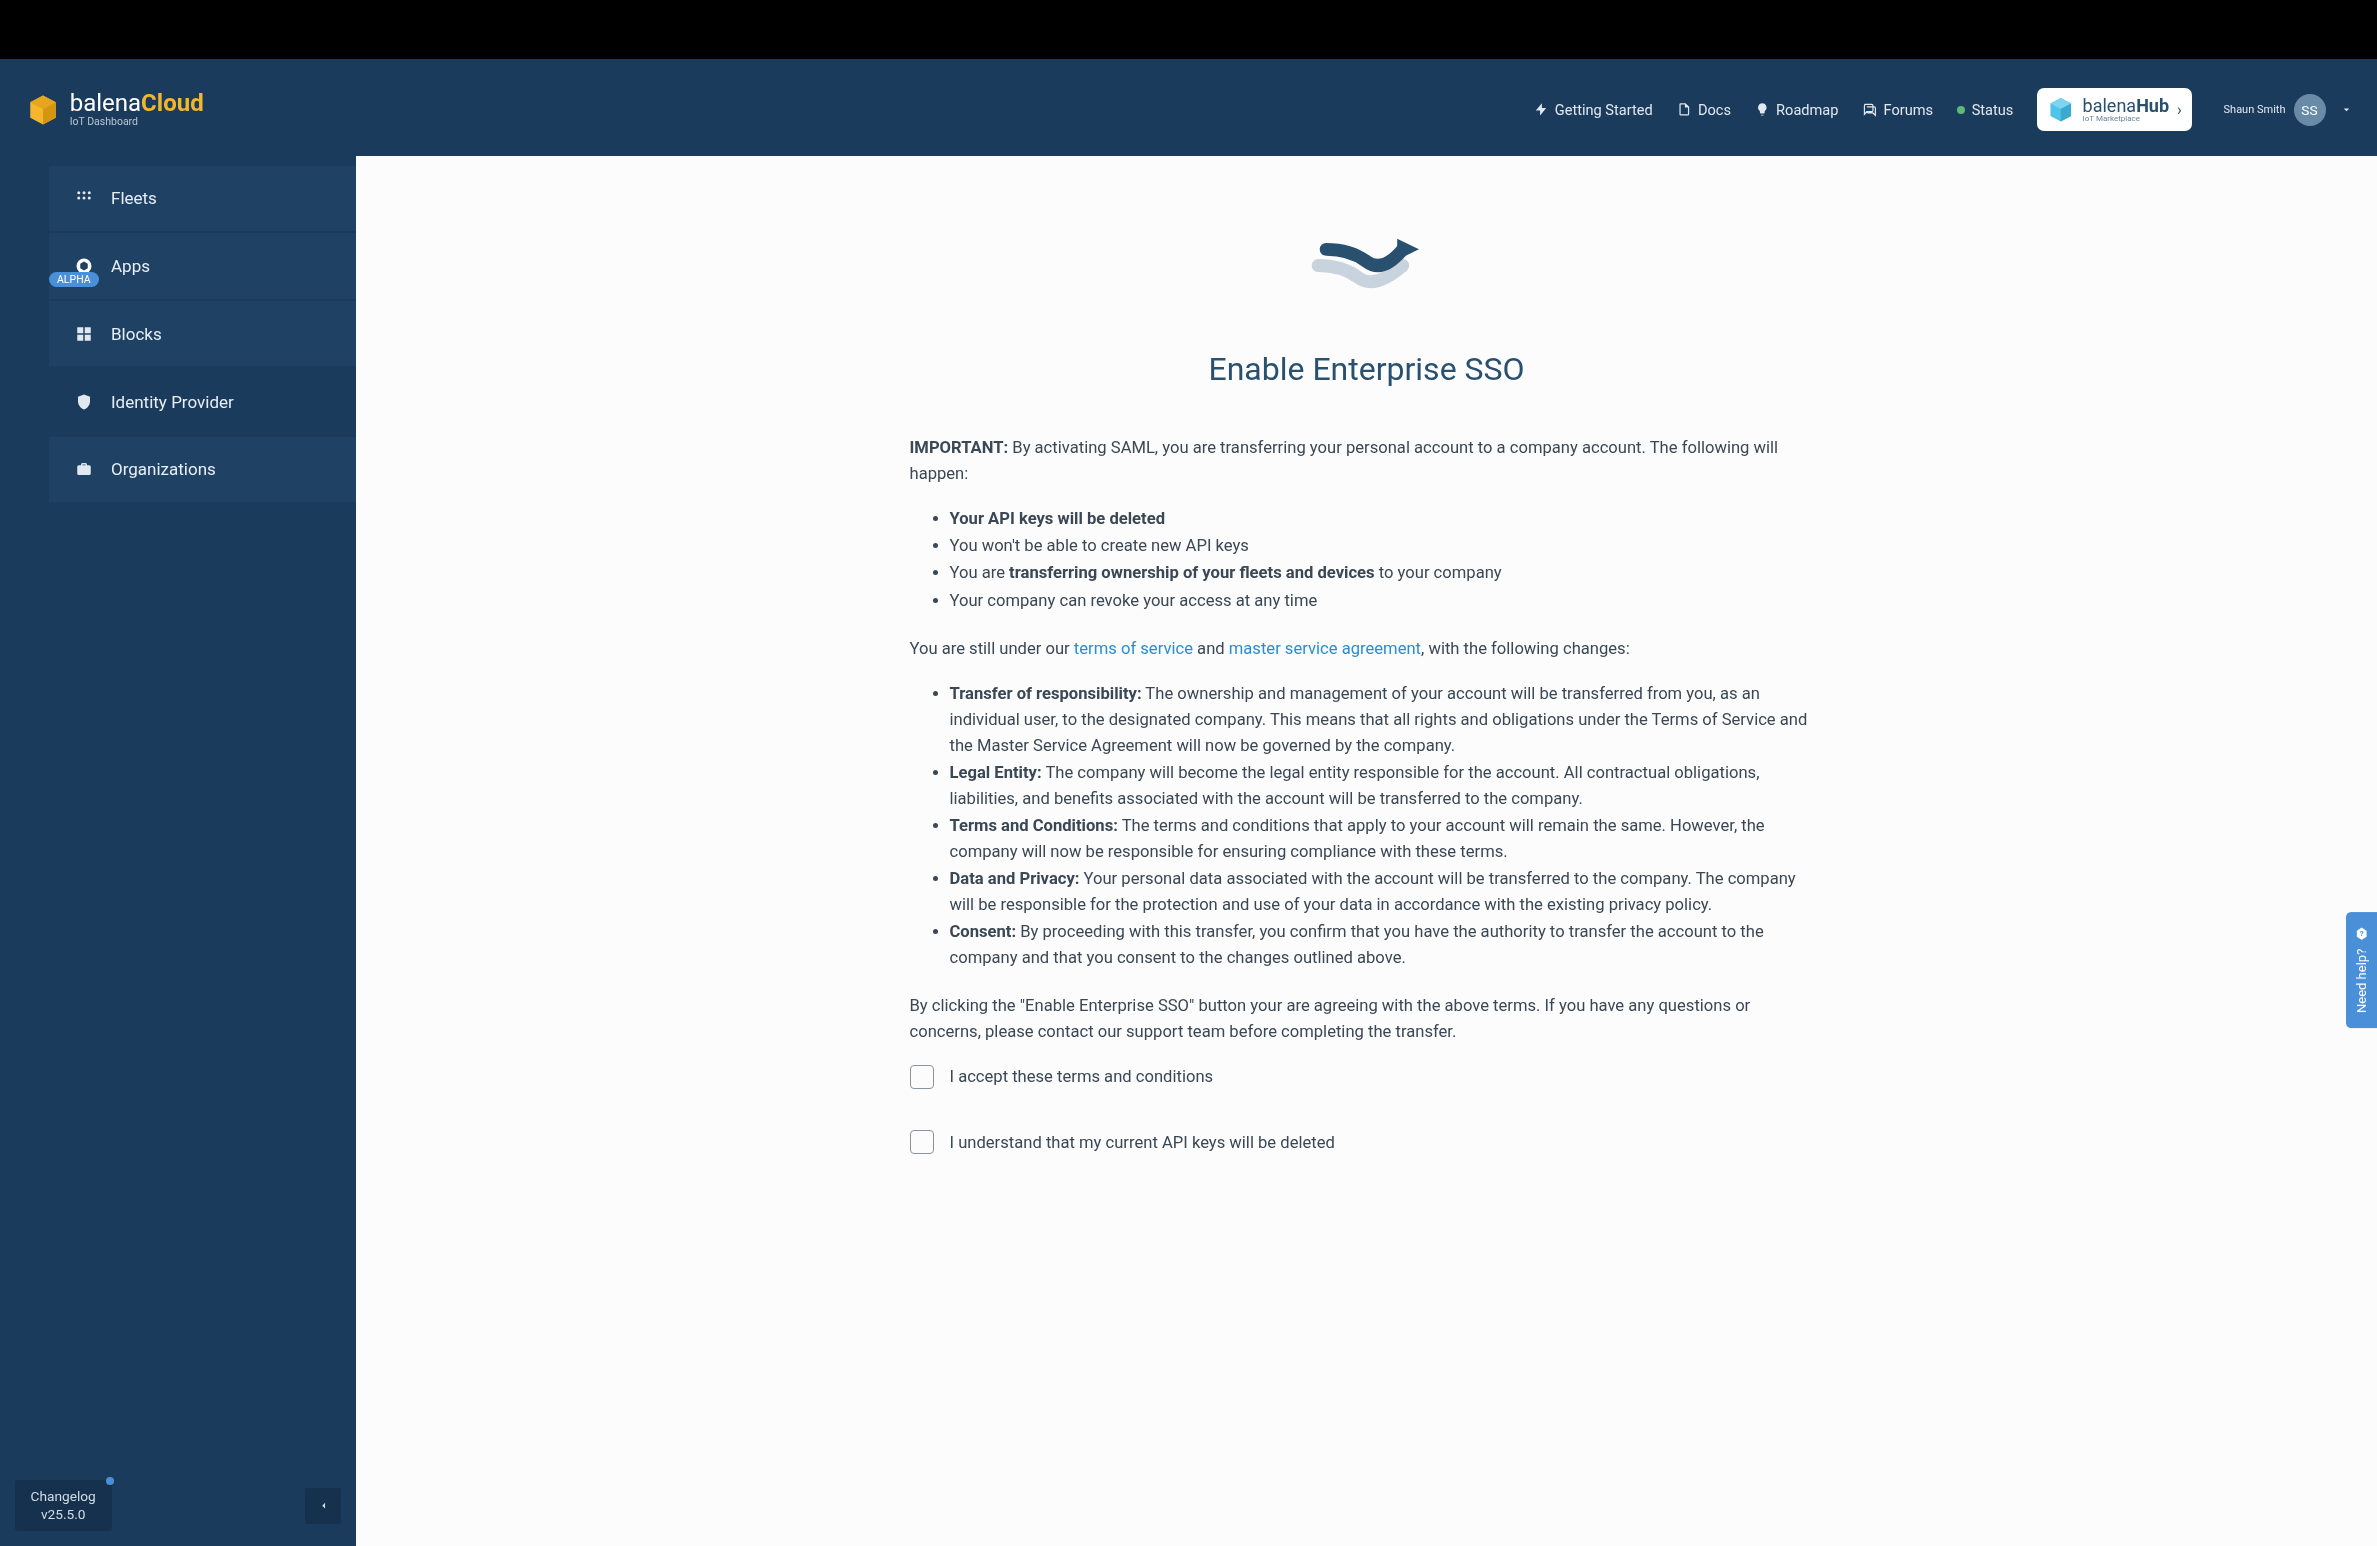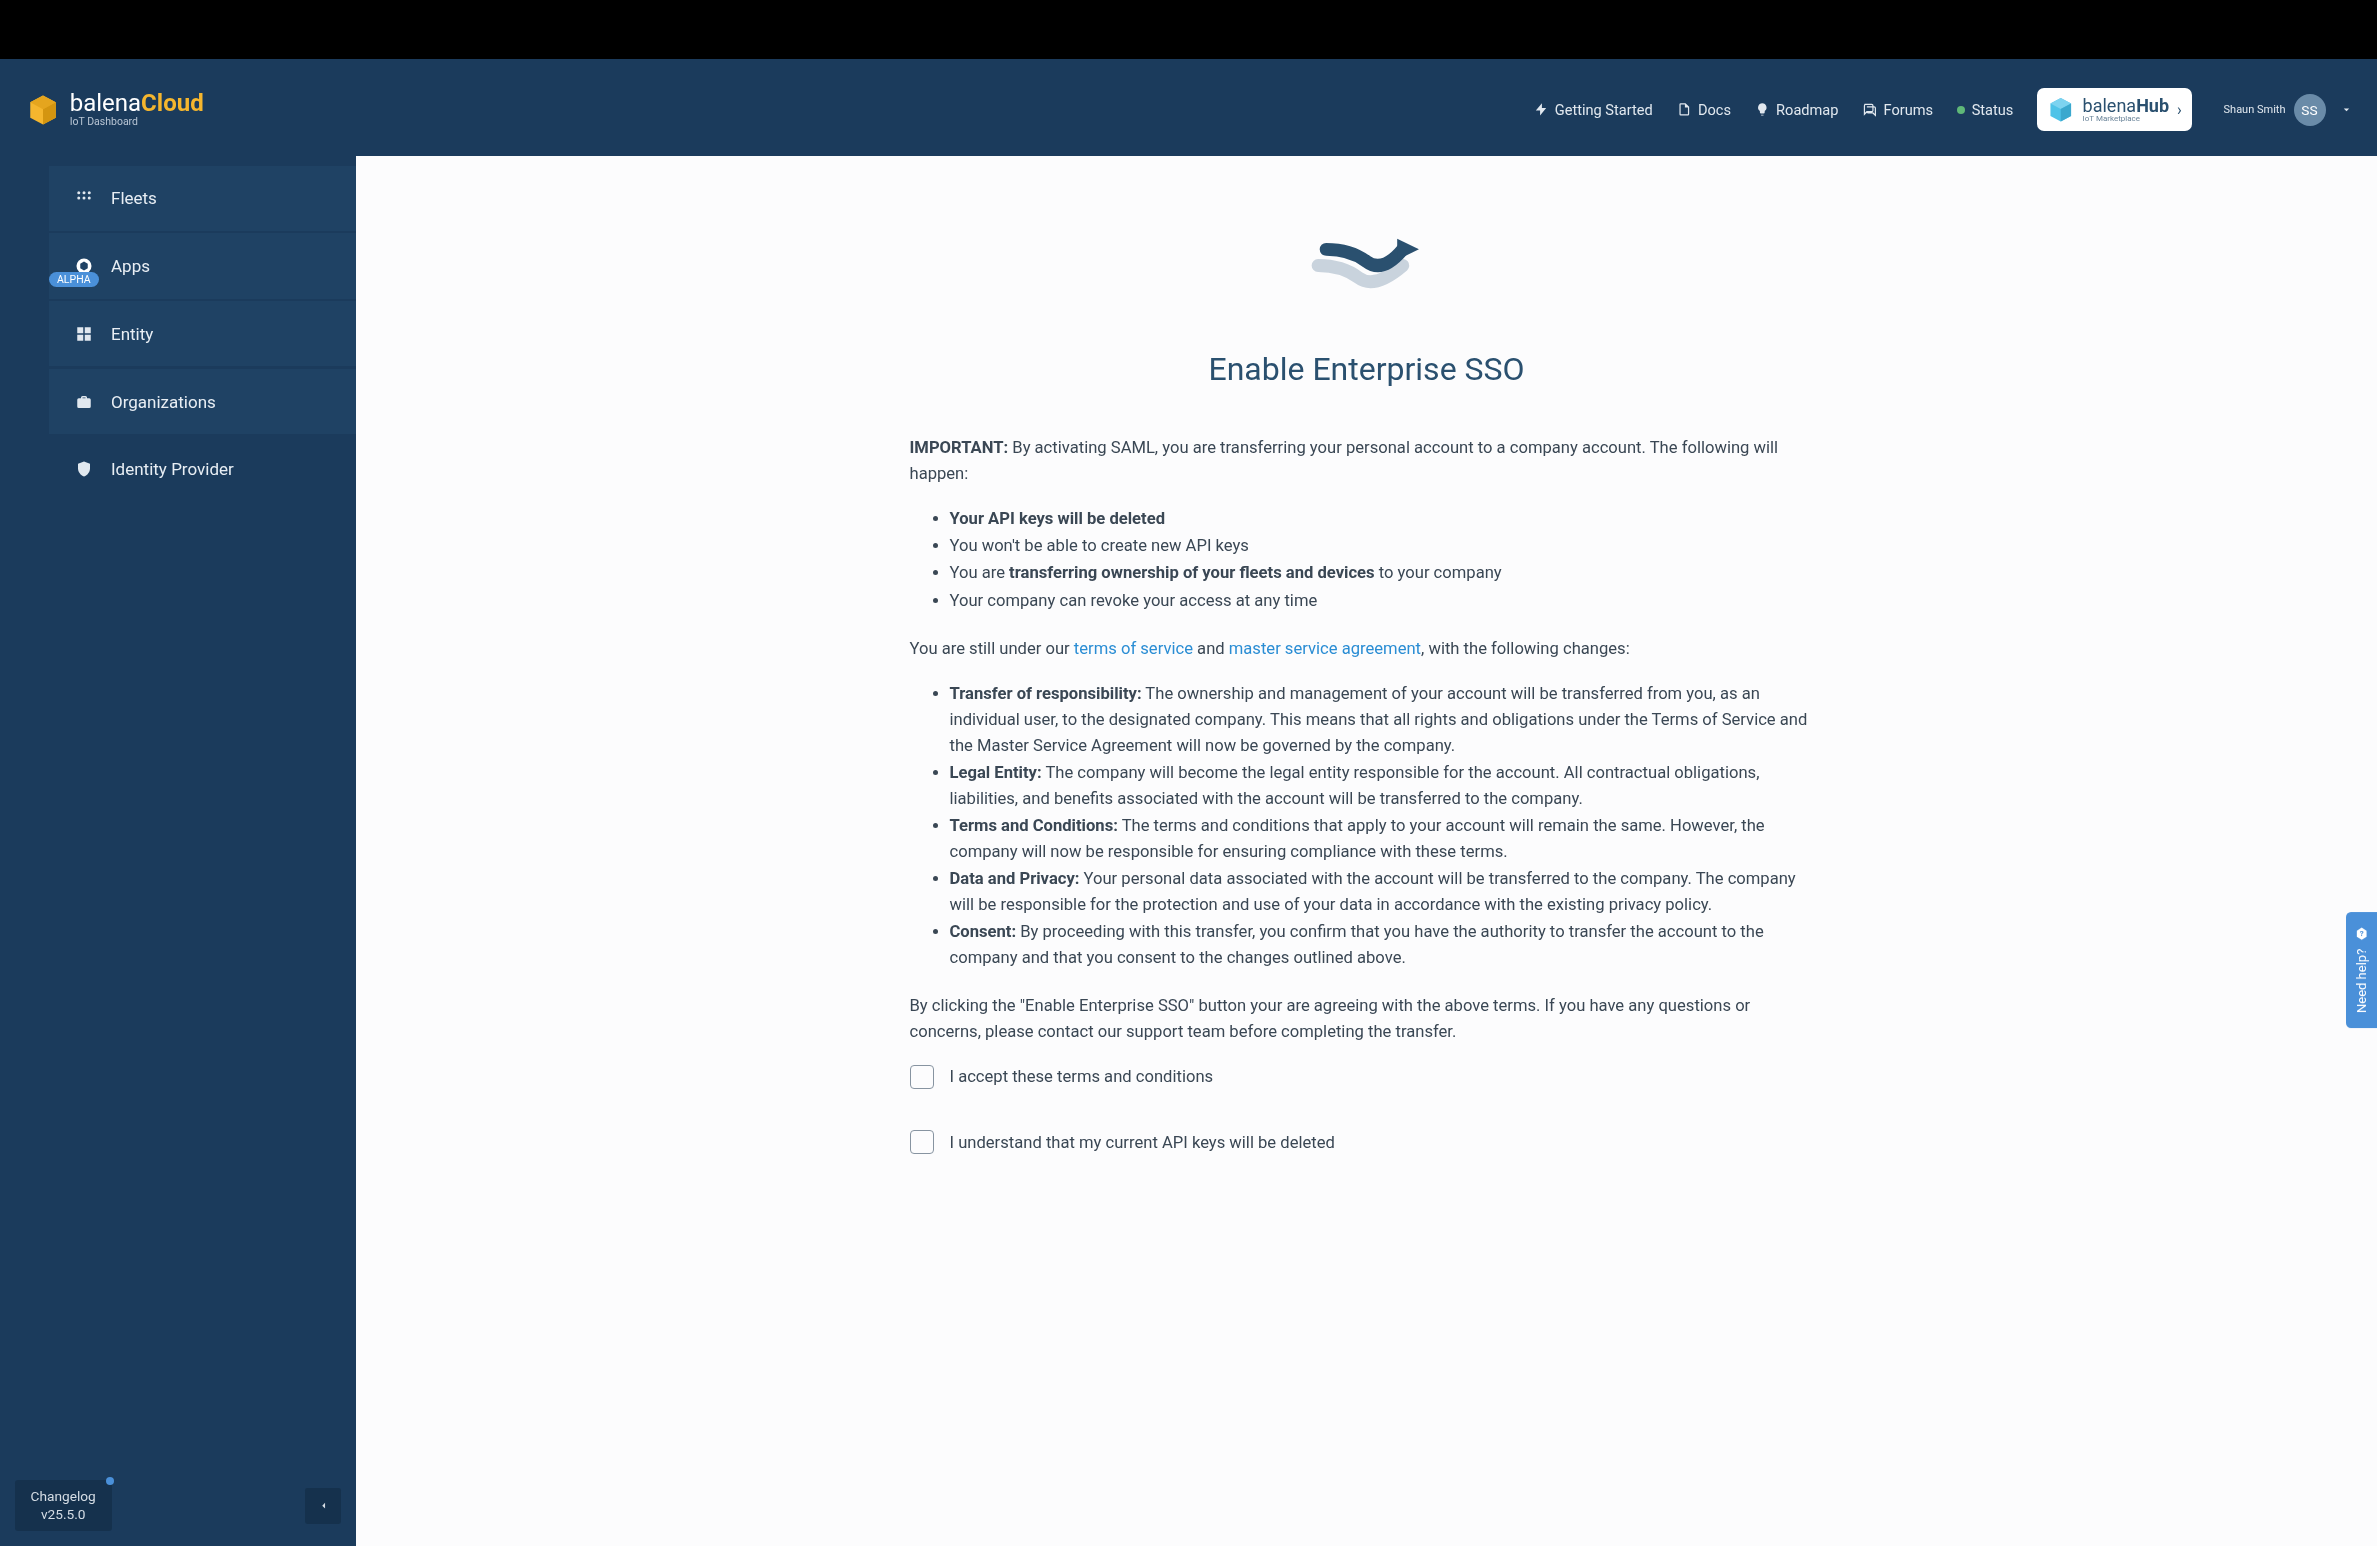--- a/index.html
+++ b/index.html
@@ -251,33 +251,33 @@
             <span class="sidebar-label">Apps</span>
             <span class="alpha-badge">ALPHA</span>
           </div>
           <div class="sidebar-item">
             <svg viewBox="0 0 24 24">
                 <rect x="3" y="3" width="8" height="8"></rect>
                 <rect x="13" y="3" width="8" height="8"></rect>
                 <rect x="3" y="13" width="8" height="8"></rect>
                 <rect x="13" y="13" width="8" height="8"></rect>
               </svg>
-            <span class="sidebar-label">Entity</span>
+            <span class="sidebar-label">Blocks</span>
+          </div>
+          <div class="sidebar-item active">
+            <svg viewBox="0 0 24 24">
+                <path d="M12 2l8 3v6c0 5-3.5 9.5-8 11-4.5-1.5-8-6-8-11V5l8-3z"></path>
+              </svg>
+            <span class="sidebar-label">Identity Provider</span>
           </div>
           <div class="sidebar-item">
             <svg viewBox="0 0 24 24">
                 <path d="M10 4h4a2 2 0 012 2v1h3a2 2 0 012 2v9a2 2 0 01-2 2H5a2 2 0 01-2-2V9a2 2 0 012-2h3V6a2 2 0 012-2zm0 3h4V6h-4v1z"></path>
               </svg>
             <span class="sidebar-label">Organizations</span>
-          </div>
-          <div class="sidebar-item active">
-            <svg viewBox="0 0 24 24">
-                <path d="M12 2l8 3v6c0 5-3.5 9.5-8 11-4.5-1.5-8-6-8-11V5l8-3z"></path>
-              </svg>
-            <span class="sidebar-label">Identity Provider</span>
           </div>
         </nav>
       </div>
       <div class="sidebar-bottom">
         <div class="changelog-btn">
           <span class="changelog-dot"></span>
           <div>Changelog</div>
           <div>v25.5.0</div>
         </div>
         <div class="collapse-btn">

